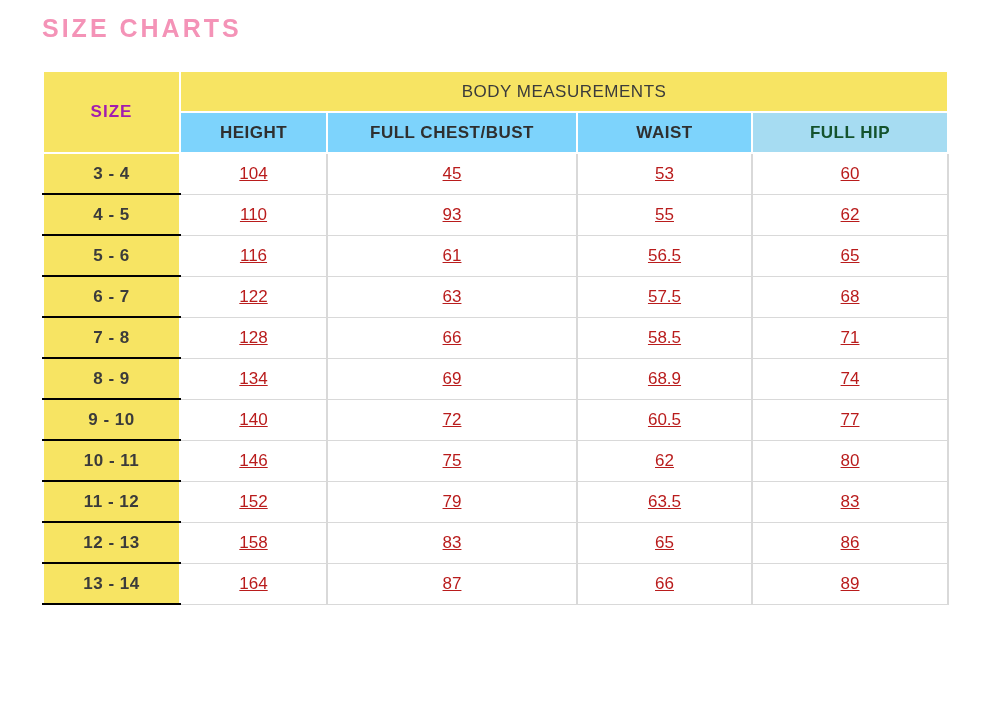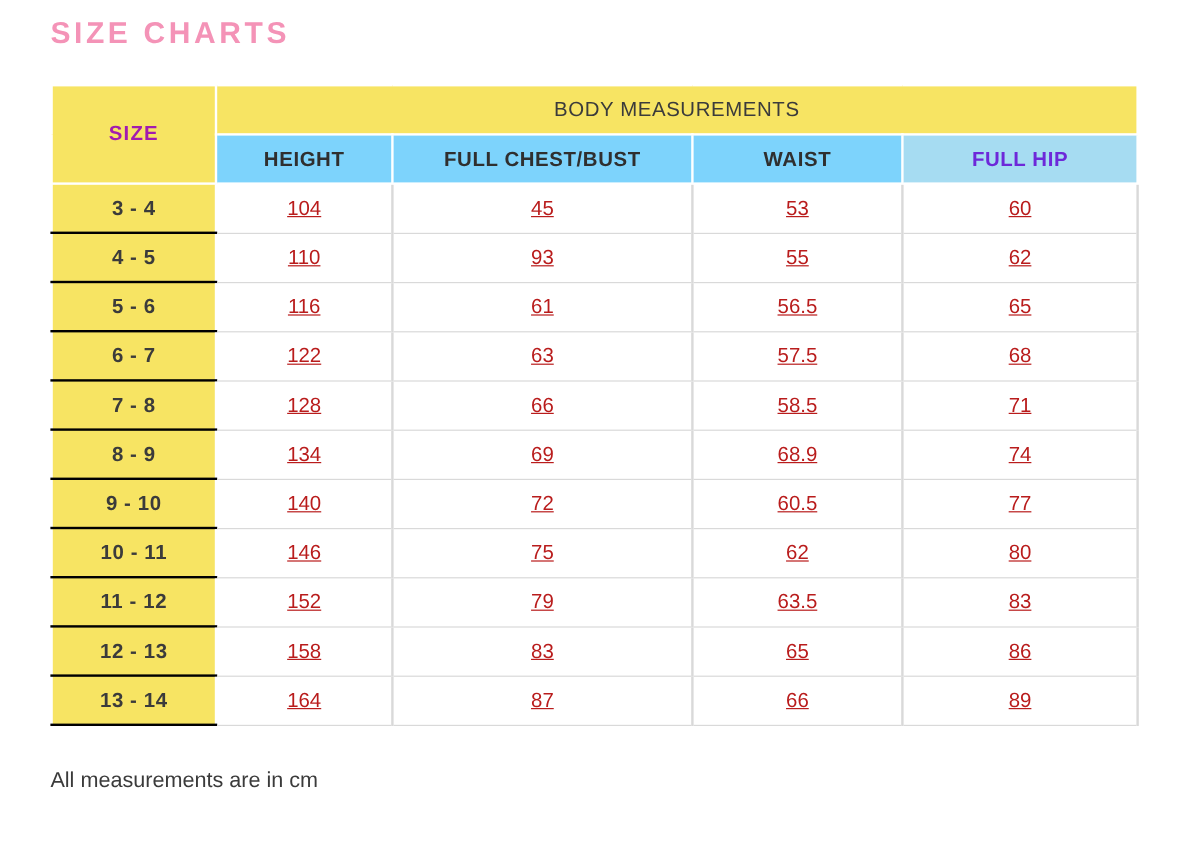--- a/index.html
+++ b/index.html
@@ -76,21 +76,21 @@
     font-weight: bold;
     font-size: 18px;
     color: #2f2f2f;
     letter-spacing: 0.5px;
     height: 36px;
   }
   .cell-sub-blue {
     background: #a6dcf2;
     font-weight: bold;
     font-size: 18px;
-    color: #6d28d9;
+    color: #14532d;
     letter-spacing: 0.5px;
     height: 36px;
   }
   .cell-size {
     background: #f7e463;
     font-weight: bold;
     font-size: 17px;
     color: #3b3b3b;
     letter-spacing: 0.5px;
   }
@@ -218,15 +218,14 @@
           <td class="cell-size">13 - 14</td>
           <td class="cell-val">164</td>
           <td class="cell-val">87</td>
           <td class="cell-val">66</td>
           <td class="cell-val">89</td>
         </tr>
       </tbody>
     </table>
   </div>
 
-  <div class="footnote">All measurements are in cm</div>
 
 </div>
 
 </body></html>

